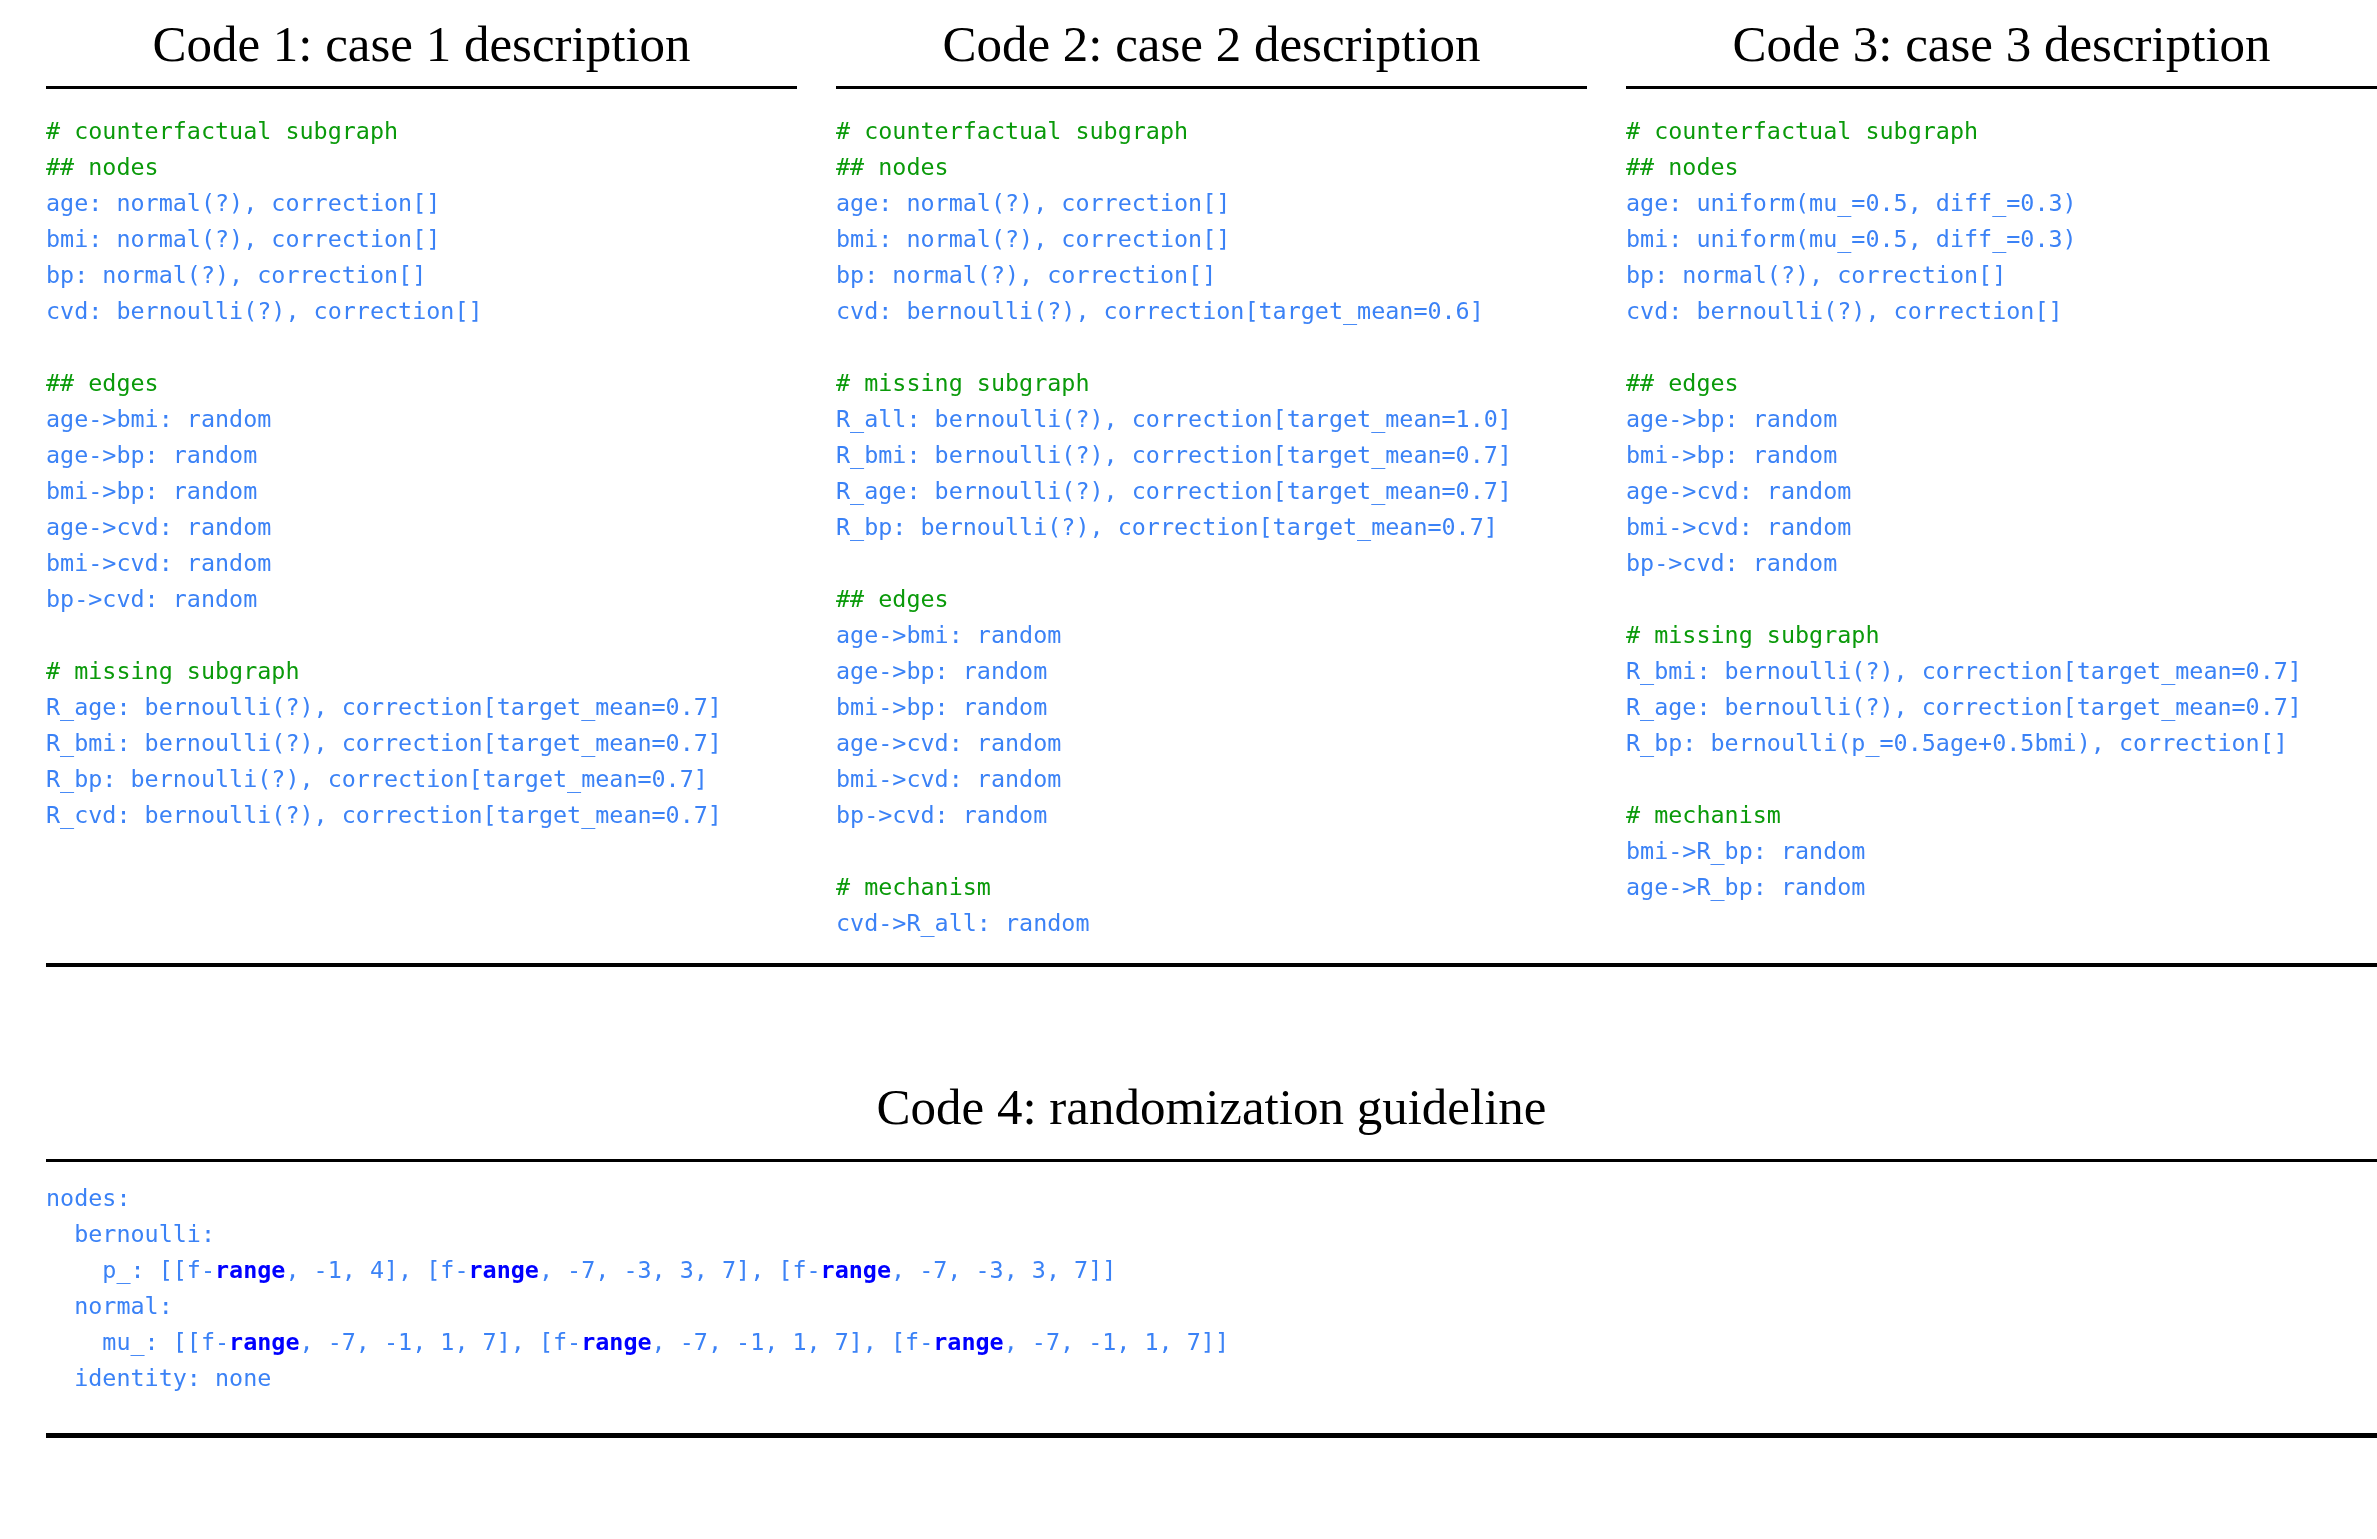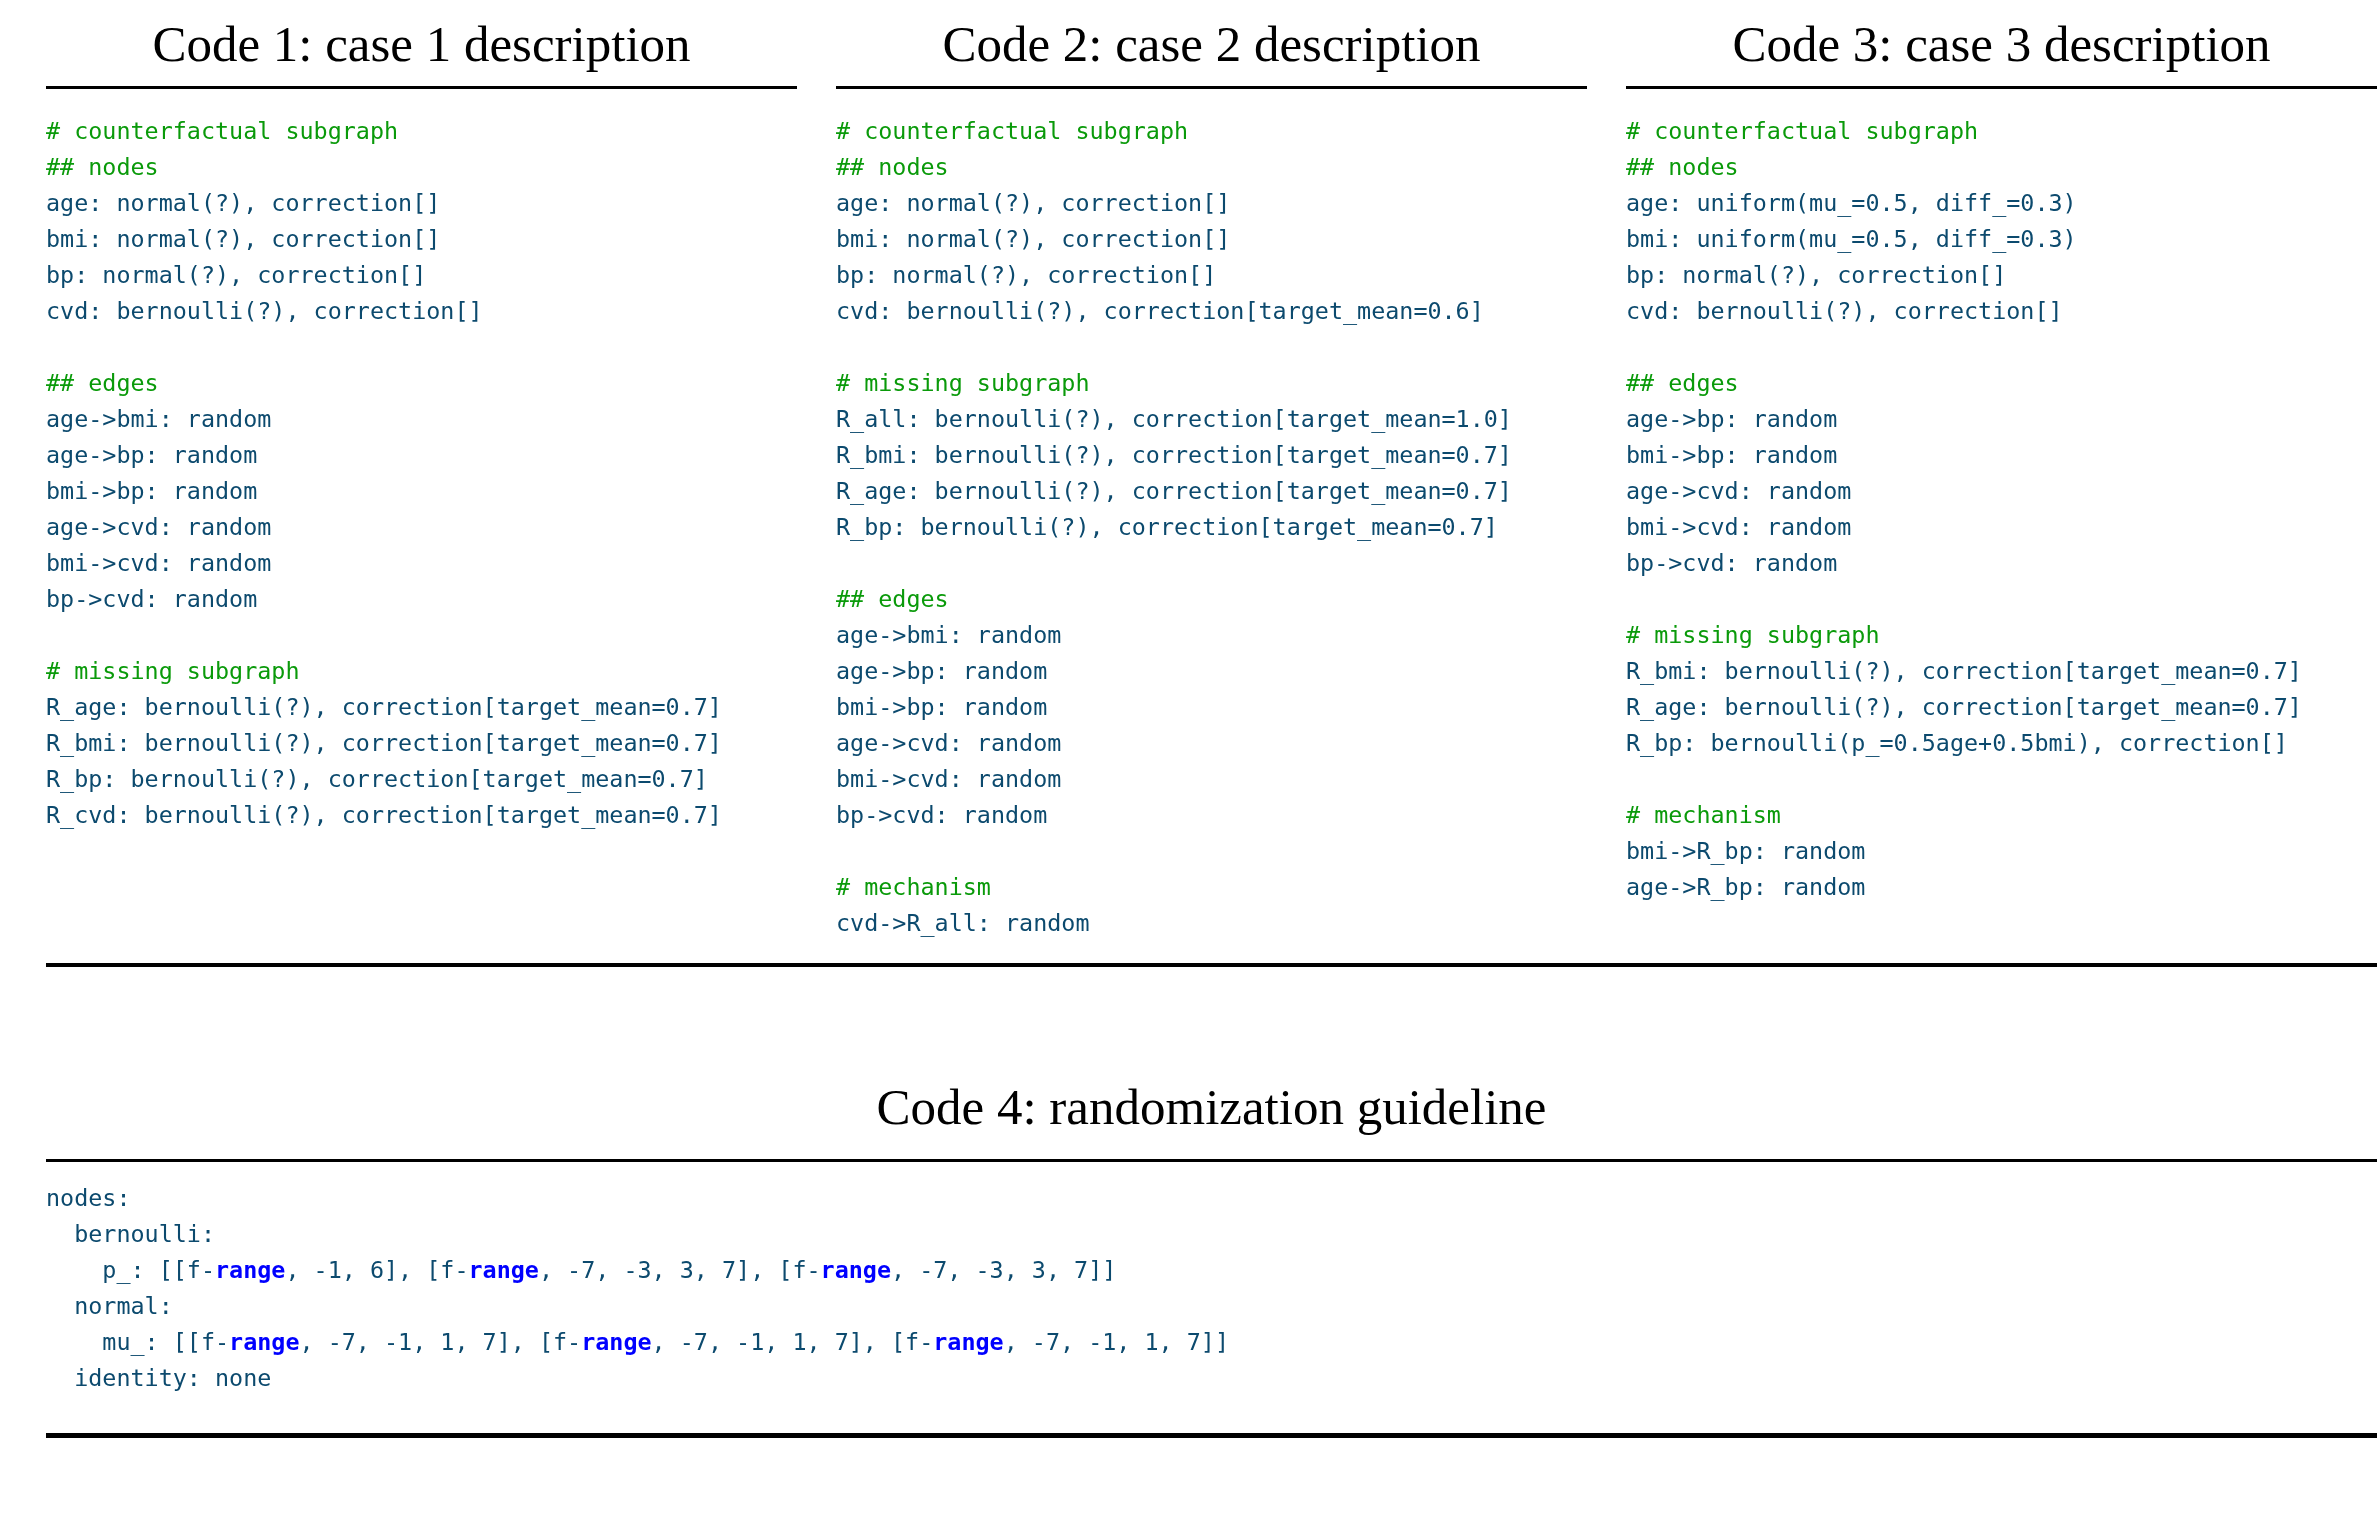--- a/index.html
+++ b/index.html
@@ -54,21 +54,21 @@
     font-size: 23.4px;
     line-height: 36px;
     color: #000000;
   }
   .code-line {
     white-space: pre;
     height: 36px;
   }
   .tok-comment { color: var(--comment-green, #0a9a0a); }
   .tok-kw      { color: var(--keyword-blue, #0000ff); font-weight: bold; }
-  .tok-code    { color: #0c4a6e; }
+  .tok-code    { color: #3b82f6; }
   .guideline-section { width: 100%; }
   .guide-title {
     font-size: 51px;
     font-weight: normal;
     text-align: center;
     margin: 105px 0 16.5px 0;
     line-height: 71px;
     white-space: nowrap;
   }
   .guideline-section .code { margin-top: 17.7px; }
@@ -169,21 +169,21 @@
   </div>
 
   <div class="rule rule-main"></div>
 
   <section class="guideline-section">
     <h2 class="guide-title">Code 4: randomization guideline</h2>
     <div class="rule rule-guide"></div>
     <div class="code">
         <div class="code-line"><span class="tok-code">nodes:</span></div>
         <div class="code-line"><span class="tok-code">  bernoulli:</span></div>
-        <div class="code-line"><span class="tok-code">    p_: [[f-</span><span class="tok-kw">range</span><span class="tok-code">, -1, 6], [f-</span><span class="tok-kw">range</span><span class="tok-code">, -7, -3, 3, 7], [f-</span><span class="tok-kw">range</span><span class="tok-code">, -7, -3, 3, 7]]</span></div>
+        <div class="code-line"><span class="tok-code">    p_: [[f-</span><span class="tok-kw">range</span><span class="tok-code">, -1, 4], [f-</span><span class="tok-kw">range</span><span class="tok-code">, -7, -3, 3, 7], [f-</span><span class="tok-kw">range</span><span class="tok-code">, -7, -3, 3, 7]]</span></div>
         <div class="code-line"><span class="tok-code">  normal:</span></div>
         <div class="code-line"><span class="tok-code">    mu_: [[f-</span><span class="tok-kw">range</span><span class="tok-code">, -7, -1, 1, 7], [f-</span><span class="tok-kw">range</span><span class="tok-code">, -7, -1, 1, 7], [f-</span><span class="tok-kw">range</span><span class="tok-code">, -7, -1, 1, 7]]</span></div>
         <div class="code-line"><span class="tok-code">  identity: none</span></div>
       </div>
     <div class="rule rule-bottom"></div>
   </section>
 
 </div>
 
 

